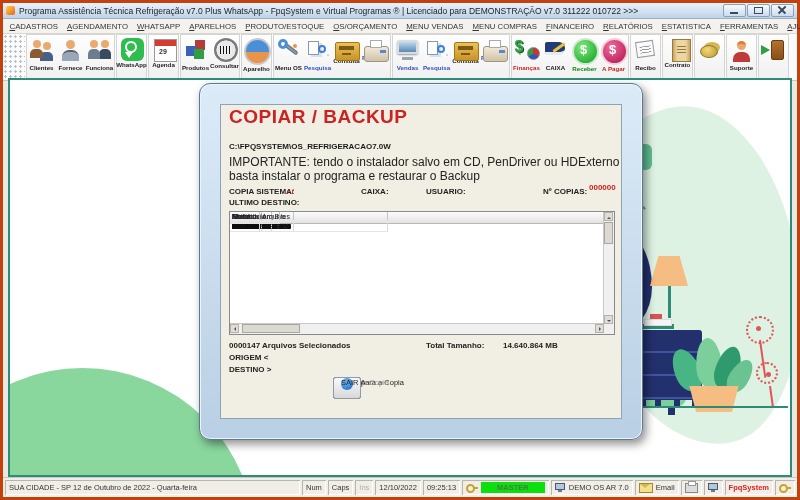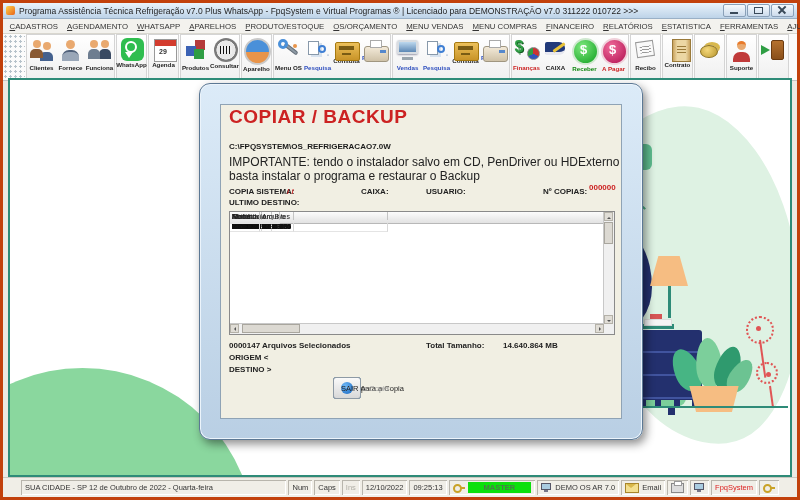--- a/index.html
+++ b/index.html
@@ -154,50 +154,50 @@
   .sb-arrow::before{content:"";position:absolute;border:2.5px solid transparent;}
   .va-up{top:0;left:0;} .va-up::before{left:1.5px;top:2px;border-bottom-color:#555;}
   .va-dn{bottom:0;left:0;} .va-dn::before{left:1.5px;top:3.5px;border-top-color:#555;}
   .ha-l{left:0;top:0;} .ha-l::before{left:1px;top:1.5px;border-right-color:#555;}
   .ha-r{right:0;top:0;} .ha-r::before{left:3px;top:1.5px;border-left-color:#555;}
   .v-thumb{position:absolute;left:0;top:10px;width:9px;height:22px;background:#dcd9d2;border:1px solid #a9a69e;box-sizing:border-box;}
   .h-thumb{position:absolute;left:12px;top:0;width:58px;height:9px;background:#dcd9d2;border:1px solid #a9a69e;box-sizing:border-box;}
   .corner{position:absolute;right:0;bottom:0;width:10px;height:10px;background:#f0f0f0;}
   .btnrow{left:112px;top:272px;display:flex;gap:6px;}
   .dbtn{height:20px;border:1px solid #8e9aa5;border-radius:3px;background:linear-gradient(#fafafa,#d8d8d8);
-        display:flex;align-items:center;gap:4px;padding:0 7px;font-size:7.5px;color:#222;cursor:pointer;white-space:nowrap;}
+        display:flex;align-items:flex-start;gap:4px;padding:0 7px;font-size:7.5px;color:#222;cursor:pointer;white-space:nowrap;}
   .dbtn.active{background:linear-gradient(#e2f2fd,#b5dbf5);border-color:#4a90c4;}
   .dbtn.disabled{color:#9a9a9a;background:linear-gradient(#f4f4f4,#e4e4e4);}
   .bic{width:12px;height:12px;position:relative;flex:0 0 auto;}
   .b-info{border-radius:50%;background:radial-gradient(circle at 35% 30%,#6cb6f5,#1565c0);}
   .b-info::before{content:"i";position:absolute;left:4.5px;top:0px;color:#fff;font-weight:bold;font-size:9px;}
   .b-search::before{content:"";position:absolute;width:6px;height:6px;border:2px solid #777;border-radius:50%;background:#d8e8f4;left:0;top:0;}
   .b-search::after{content:"";position:absolute;width:6px;height:2px;background:#777;transform:rotate(40deg);left:7px;top:9px;}
   .b-check::before{content:"✔";position:absolute;left:0;top:-1px;font-size:11px;color:#3a3a3a;}
   .b-exit{border-radius:50%;background:radial-gradient(circle at 35% 30%,#6cb6f5,#1565c0);}
   .b-exit::before{content:"→";position:absolute;left:2.5px;top:0px;color:#fff;font-weight:bold;font-size:8px;}
   .dlg-footer{left:0;top:299px;width:100%;text-align:center;font-size:7.5px;color:#333;}
 
   
   .statusbar{position:absolute;left:0;right:0;bottom:0;height:20px;background:#f0eee7;border-top:1px solid #cac8bf;
-             display:flex;align-items:center;padding:0 18px;gap:2px;box-sizing:border-box;}
+             display:flex;align-items:center;padding:0 2px;gap:2px;box-sizing:border-box;}
   .seg{height:15px;box-shadow:inset 1px 1px 0 #b8b5ac,inset -1px -1px 0 #fff;display:flex;align-items:center;gap:3px;
        padding:0 4px;font-size:7.5px;color:#333;white-space:nowrap;box-sizing:border-box;}
   .seg.grow{flex:1;} .seg.dim{color:#b0aea6;}
   .master{background:#0ce00c;padding:0 16px;font-weight:bold;color:#4a7a4a;height:11px;line-height:11px;}
   .sic{position:relative;display:inline-block;}
   .s-key{width:12px;height:8px;} .s-key::before{content:"";position:absolute;width:5px;height:5px;border:2px solid #c9a227;border-radius:50%;left:0;top:0;}
   .s-key::after{content:"";position:absolute;width:4px;height:2px;background:#c9a227;left:8px;top:3px;box-shadow:2px 2px 0 -1px #c9a227;}
   .s-mon{width:11px;height:9px;} .s-mon::before{content:"";position:absolute;width:10px;height:7px;border:1px solid #556;background:#aacce0;box-sizing:border-box;}
   .s-mon::after{content:"";position:absolute;left:3px;top:7px;width:4px;height:2px;background:#778;}
   .s-mail{width:12px;height:8px;background:#f3df8f;border:1px solid #a8862a;}
   .s-mail::before{content:"";position:absolute;left:0;top:0;border:5px solid transparent;border-top:4px solid #d9b84a;width:0;}
   .s-print{width:11px;height:8px;background:#dcdcdc;border:1px solid #888;}
   .s-print::before{content:"";position:absolute;left:2px;top:-3px;width:6px;height:3px;background:#fff;border:1px solid #999;}
-  .brand-red{color:#dd2222;font-weight:normal;font-size:7.5px;}
+  .brand-red{color:#dd2222;font-weight:bold;font-size:7.5px;}
 </style>
 </head>
 <body>
 
 <div id="win">
 
   <div class="titlebar">
     <span class="app-icon"></span>
     <span class="title-text">Programa Assistência Técnica Refrigeração v7.0 Plus WhatsApp - FpqSystem e Virtual Programas ® | Licenciado para  DEMONSTRAÇÃO v7.0 311222 010722 &gt;&gt;&gt;</span>
     <span class="winbtns">

